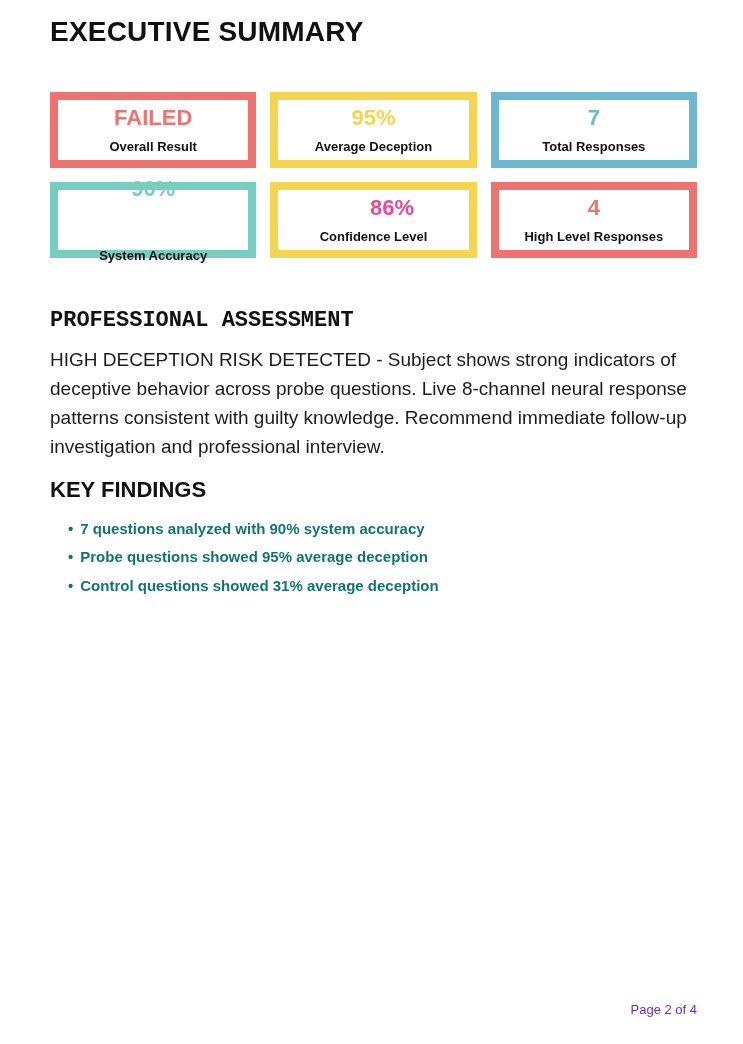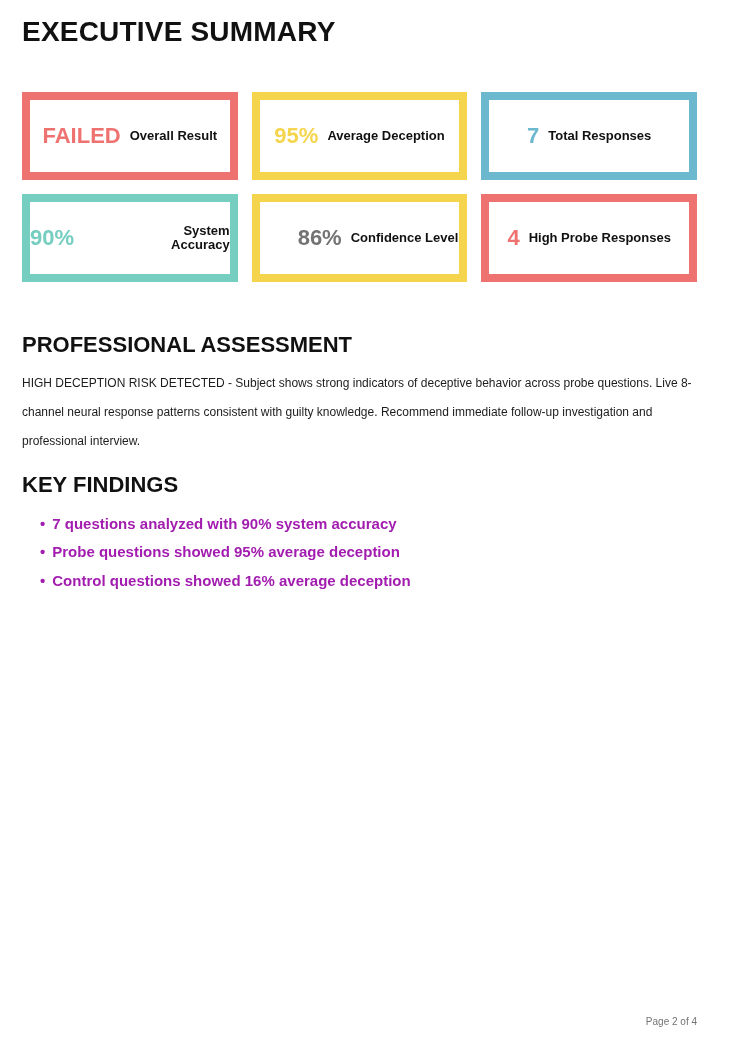--- a/index.html
+++ b/index.html
@@ -8,42 +8,42 @@
     width: 743px;
     height: 1044px;
     position: relative;
     font-family: "Liberation Sans", sans-serif;
     color: #1b1b1b;
     overflow: hidden;
   }
   .page {
     position: absolute;
     inset: 0;
-    padding: 16px 46px 0 22px;
+    padding: 16px 46px 0 50px;
     background: #ffffff;
   }
   h1.doc-title {
     font-size: 28px;
     font-weight: bold;
     letter-spacing: 0.2px;
     color: #111111;
     line-height: 1.15;
   }
   .cards {
     margin-top: 44px;
     display: grid;
     grid-template-columns: repeat(3, 1fr);
     gap: 14px;
   }
   .card {
-    height: 88px;
+    height: 76px;
     border: 8px solid #cccccc;
     background: #ffffff;
     display: flex;
-    flex-direction: row;
+    flex-direction: column;
     align-items: center;
     justify-content: center;
     gap: 9px;
     text-align: center;
   }
   .card-value {
     font-size: 22px;
     font-weight: bold;
     line-height: 1.1;
   }
@@ -53,51 +53,51 @@
     color: #111111;
     line-height: 1.1;
     text-align: right;
   }
   h2.section-heading {
     font-size: 22px;
     font-weight: bold;
     color: #111111;
     line-height: 1.2;
   }
-  .heading-assessment { margin-top: 50px; }
+  .heading-assessment { margin-top: 50px; font-family: Liberation Mono, monospace; }
   .assessment-body {
     margin-top: 10px;
-    font-size: 12px;
+    font-size: 19px;
     line-height: 29px;
     color: #1c1c1c;
     font-weight: normal;
   }
   .heading-findings { margin-top: 16px; }
   ul.findings {
     list-style: none;
     margin-top: 12px;
     padding-left: 18px;
   }
   ul.findings li {
     font-size: 15px;
     font-weight: bold;
     line-height: 28.3px;
-    color: #a21caf;
+    color: #0f766e;
   }
   ul.findings .dot {
     display: inline-block;
     margin-right: 7px;
     font-weight: bold;
   }
   .footer-page {
     position: absolute;
     right: 46px;
-    bottom: 17px;
-    font-size: 10px;
-    color: #737373;
+    bottom: 27px;
+    font-size: 13px;
+    color: #6d28d9;
     font-weight: normal;
   }
 </style>
 </head>
 <body>
 
 <div class="page">
 
   <h1 class="doc-title">EXECUTIVE SUMMARY</h1>
 
@@ -116,47 +116,47 @@
     <div class="card-value" style="color: rgb(107, 184, 207);">7</div>
     <div class="card-label">Total Responses</div>
   </div>
 
   <div class="card" style="border-color: rgb(118, 206, 192); gap: 48px;">
     <div class="card-value" style="color: rgb(118, 206, 192);">90%</div>
     <div class="card-label">System Accuracy</div>
   </div>
 
   <div class="card" style="border-color: rgb(245, 213, 78);">
-    <div class="card-value" style="color: #737373; margin-left: 37px;">86%</div>
+    <div class="card-value" style="color: #ec4899; margin-left: 37px;">86%</div>
     <div class="card-label">Confidence Level</div>
   </div>
 
   <div class="card" style="border-color: rgb(238, 115, 112);">
     <div class="card-value" style="color: rgb(238, 115, 112);">4</div>
-    <div class="card-label">High Probe Responses</div>
+    <div class="card-label">High Level Responses</div>
   </div>
 </div>
 
   <h2 class="section-heading heading-assessment">PROFESSIONAL ASSESSMENT</h2>
 
   <p class="assessment-body">HIGH DECEPTION RISK DETECTED - Subject shows strong indicators of deceptive behavior across probe questions. Live 8-channel neural response patterns consistent with guilty knowledge. Recommend immediate follow-up investigation and professional interview.</p>
 
   <h2 class="section-heading heading-findings">KEY FINDINGS</h2>
 
   <ul class="findings" id="findings">
   <li>
     <span class="dot">•</span><span class="finding-text">7 questions analyzed with 90% system accuracy</span>
   </li>
 
 
   <li>
     <span class="dot">•</span><span class="finding-text">Probe questions showed 95% average deception</span>
   </li>
 
   <li>
-    <span class="dot">•</span><span class="finding-text">Control questions showed 16% average deception</span>
+    <span class="dot">•</span><span class="finding-text">Control questions showed 31% average deception</span>
   </li>
 
 </ul>
 
   <div class="footer-page">Page 2 of 4</div>
 
 </div>
 
 </body></html>

